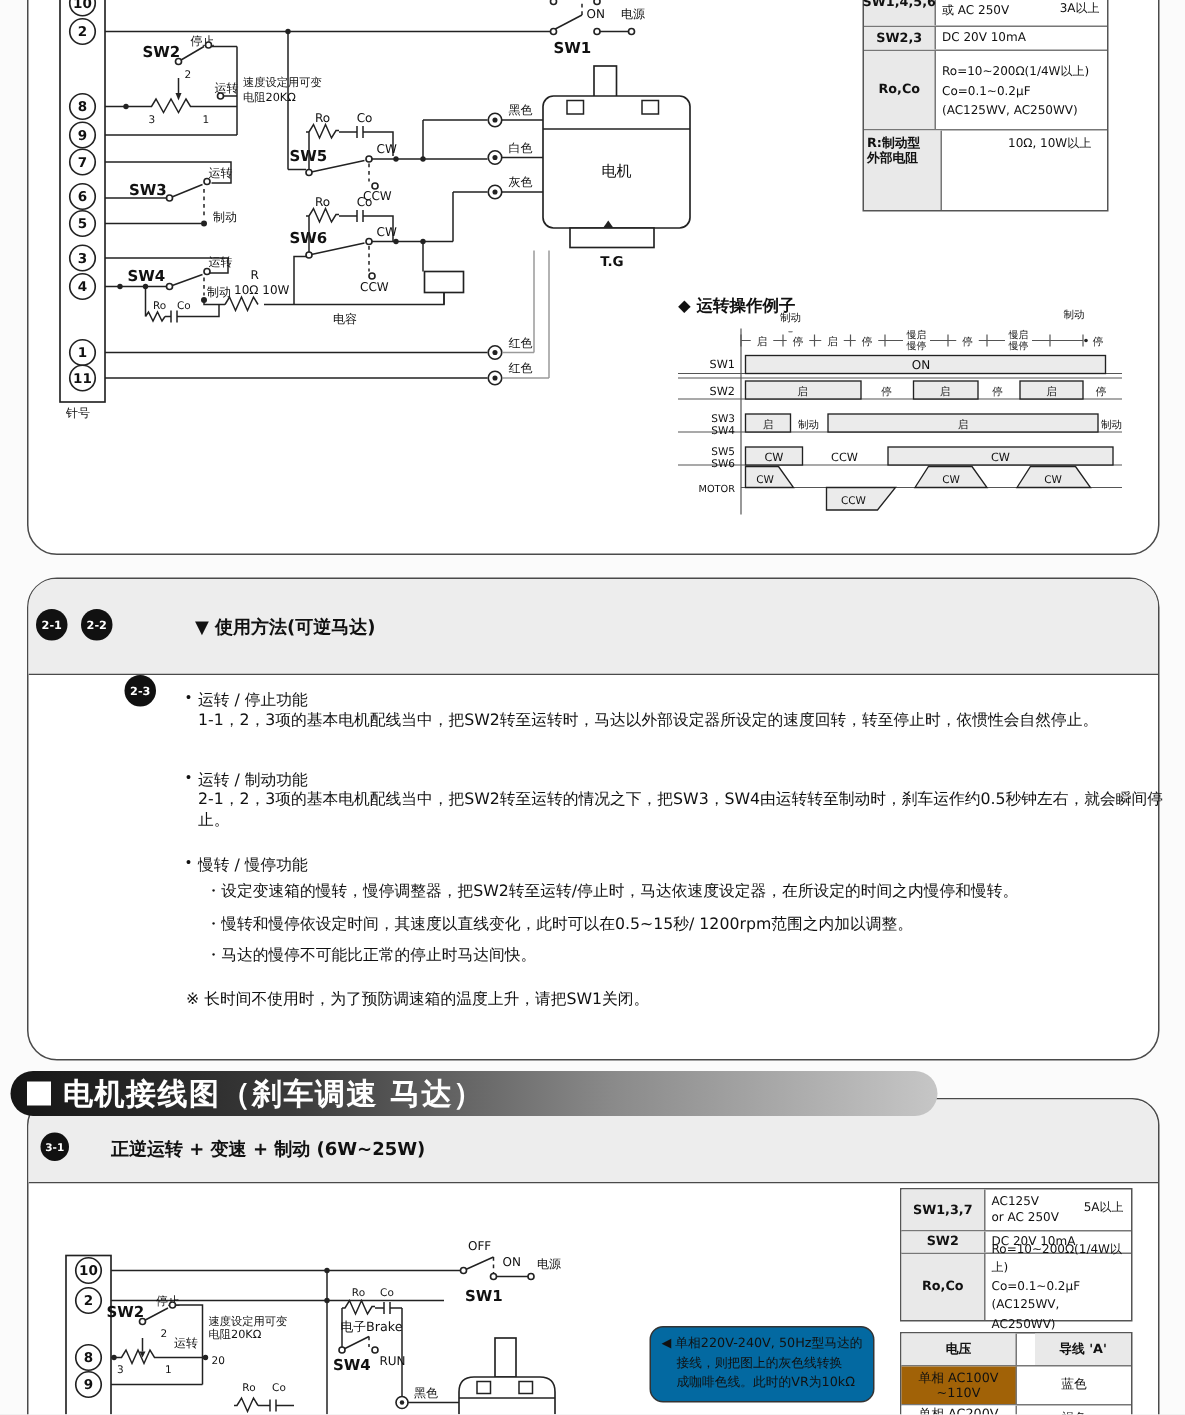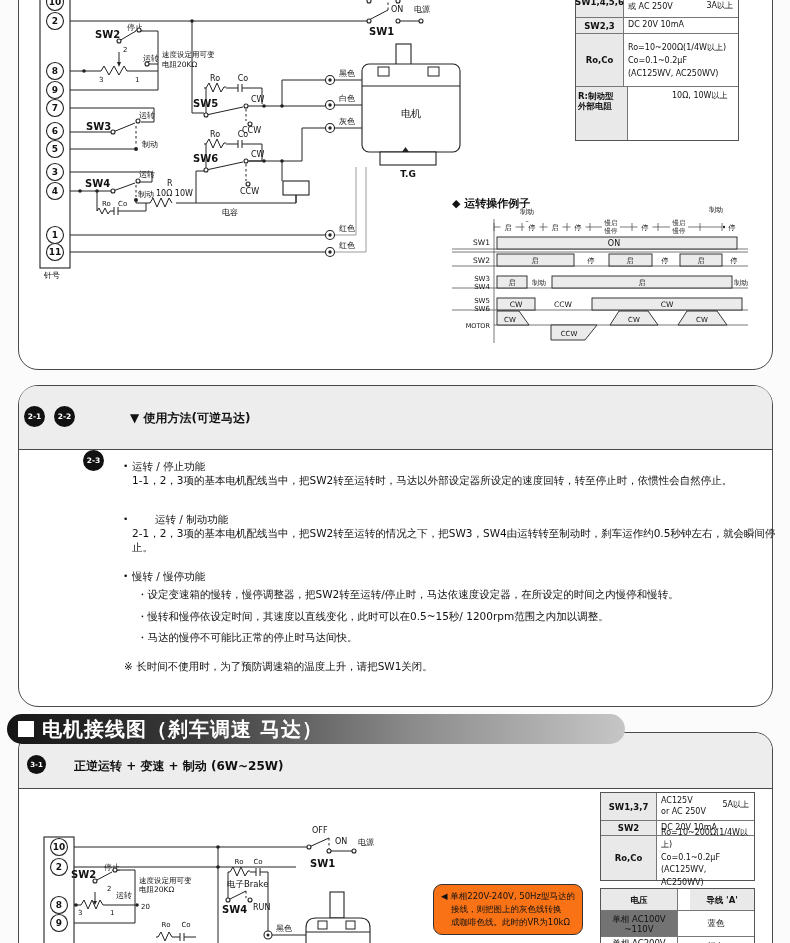--- a/index.html
+++ b/index.html
@@ -23,21 +23,21 @@
   .banner-sq{width:16px;height:16px;background:#fff;margin-left:11px;}
   .banner-title{color:#fff;font-size:20px;font-weight:bold;margin-left:8px;letter-spacing:1px;white-space:nowrap;}
   
   .stable{position:absolute;border:1.3px solid #555;background:#fff;z-index:7;}
   .srow{display:flex;border-bottom:1px solid #777;position:relative;}
   .srow:last-child{border-bottom:none;}
   .sk{background:#e9e9e9;border-right:1px solid #777;display:flex;flex-direction:column;align-items:center;
       justify-content:center;font-size:8.5px;font-weight:600;text-align:center;line-height:10px;flex-shrink:0;}
   .sv{flex:1;padding:1px 4px;font-size:8px;line-height:10.5px;display:flex;flex-direction:column;justify-content:center;}
   .v3{position:absolute;right:5px;font-size:8px;}
-  .notebox{position:absolute;border:1.2px solid #333;border-radius:9px;background:#f97316;padding:5px 7px;
+  .notebox{position:absolute;border:1.2px solid #333;border-radius:9px;background:#0369a1;padding:5px 7px;
            font-size:8.5px;line-height:13px;z-index:7;white-space:nowrap;}
   .theading{position:absolute;font-size:11px;font-weight:bold;}
   
   svg{position:absolute;overflow:hidden;}
   svg text{fill:#111;stroke:none;font-family:"DejaVu Sans","Liberation Sans",sans-serif;}
   .wire{stroke:#222;stroke-width:1;fill:none;}
   .wireL{stroke:#9a9a9a;stroke-width:1;fill:none;}
   .dash{stroke-dasharray:2.5 2.5;}
   .node{fill:#fff;stroke:#222;stroke-width:1.1;}
   .dot{fill:#222;stroke:none;}
@@ -335,21 +335,21 @@
   <div class="badge b21" style="left:83px;top:406px;z-index:4;margin-top:44px;">
       <span>2-3</span>
     </div>
   <div class="sec-title" style="left:130px;top:410px;z-index:4;">▼ 使用方法(可逆马达)</div>
 
   <span class="bullet-mark" style="left:123px;top:461px;">•</span>
   <div class="bullet-title" style="left:132px;top:460px;">运转 / 停止功能</div>
   <div class="bullet-body" style="left:132px;top:474px;">1-1，2，3项的基本电机配线当中，把SW2转至运转时，马达以外部设定器所设定的速度回转，转至停止时，依惯性会自然停止。</div>
 
   <span class="bullet-mark" style="left:123px;top:514px;">•</span>
-  <div class="bullet-title" style="left:132px;top:513px;margin-left:23px;">运转 / 制动功能</div>
+  <div class="bullet-title" style="left:132px;top:513px;">运转 / 制动功能</div>
   <div class="bullet-body" style="left:132px;top:527px;">2-1，2，3项的基本电机配线当中，把SW2转至运转的情况之下，把SW3，SW4由运转转至制动时，刹车运作约0.5秒钟左右，就会瞬间停止。</div>
 
   <span class="bullet-mark" style="left:123px;top:571px;">•</span>
   <div class="bullet-title" style="left:132px;top:570px;">慢转 / 慢停功能</div>
   <div class="bullet-body" style="left:137px;top:588px;">・设定变速箱的慢转，慢停调整器，把SW2转至运转/停止时，马达依速度设定器，在所设定的时间之内慢停和慢转。</div>
   <div class="bullet-body" style="left:137px;top:610px;">・慢转和慢停依设定时间，其速度以直线变化，此时可以在0.5~15秒/ 1200rpm范围之内加以调整。</div>
   <div class="bullet-body" style="left:137px;top:631px;">・马达的慢停不可能比正常的停止时马达间快。</div>
 
   <div class="bullet-body" style="left:124px;top:660px;">※ 长时间不使用时，为了预防调速箱的温度上升，请把SW1关闭。</div>
 
@@ -479,21 +479,21 @@
   <div class="stable" style="left:600px;top:888px;width:153px;">
     <div class="srow" style="height:21px;gap:12px;">
       <div class="sk" style="width:76px;">
           <span>电压</span>
         </div>
       <div class="sk" style="flex:1;border-right:none;">
           <span>导线 'A'</span>
         </div>
     </div>
     <div class="srow" style="height:25px;">
-      <div class="sk" style="width:76px;background:#737373;font-weight:normal;font-size:8.5px;">
+      <div class="sk" style="width:76px;background:#a16207;font-weight:normal;font-size:8.5px;">
         <span>单相 AC100V</span>
           <span>~110V</span>
       </div>
       <div class="sv" style="align-items:center;font-size:8.5px;">
           <span>蓝色</span>
         </div>
     </div>
     <div class="srow" style="height:26px;">
       <div class="sk" style="width:76px;background:#fff;font-weight:normal;font-size:8.5px;justify-content:flex-start;padding-top:1px;">
         <span>单相 AC200V</span>

